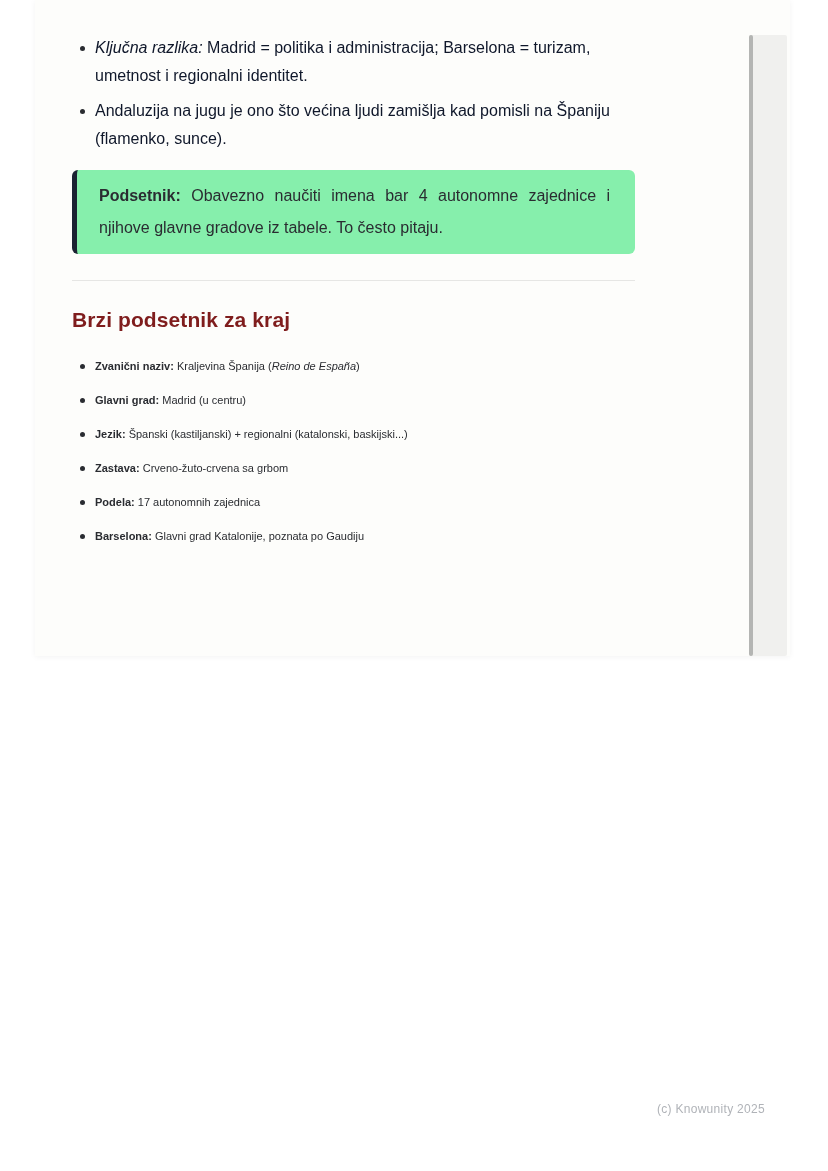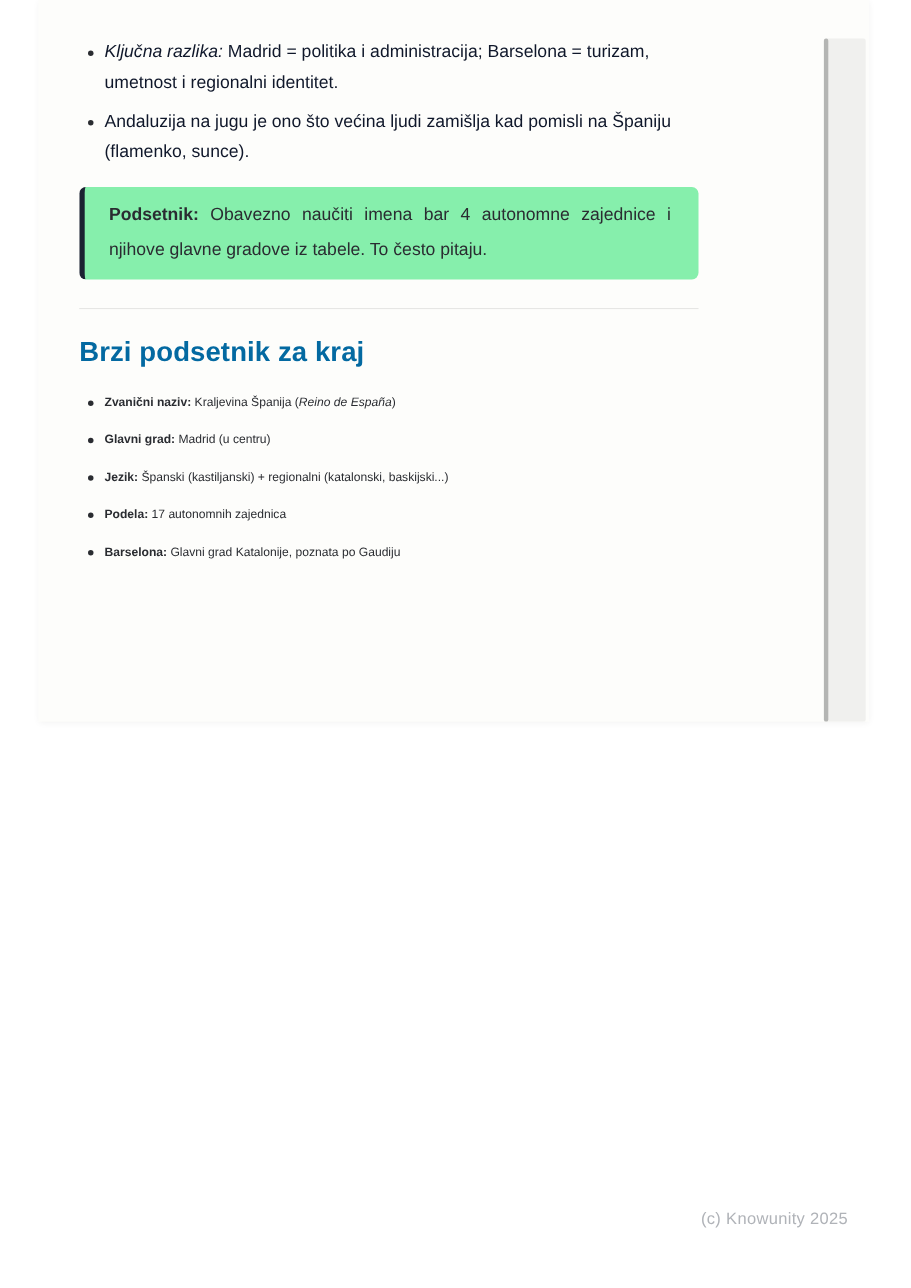--- a/index.html
+++ b/index.html
@@ -75,24 +75,24 @@
 
   .divider {
     margin-top: 26px;
     height: 1px;
     background: #e6e6e4;
     width: 563px;
   }
 
   h2.section-heading {
     margin: 21px 0 0 0;
-    font-size: 25px;
+    font-size: 21px;
     line-height: 36px;
     font-weight: bold;
-    color: #0369a1;
+    color: #7f1d1d;
     letter-spacing: 0.1px;
   }
 
   ul.summary {
     list-style: none;
     margin: 18px 0 0 0;
     padding: 0 0 0 23px;
   }
   ul.summary li {
     position: relative;
@@ -127,22 +127,22 @@
     top: 0;
     width: 4px;
     height: 100%;
     background: #b4b5b3;
     border-radius: 2px;
   }
 
   .footer {
     position: absolute;
     top: 1102px;
-    right: 57px;
-    font-size: 15px;
+    right: 63px;
+    font-size: 12px;
     line-height: 14px;
     color: #b0b3b8;
     letter-spacing: 0.3px;
   }
 </style>
 </head>
 <body>
 
 <div class="doc-page">
   <div class="content text-col">
@@ -170,20 +170,23 @@
       <li>
         <span class="bold">Zvanični naziv:</span><span> Kraljevina Španija (</span><span class="italic">Reino de España</span><span>)</span>
       </li>
       <li>
         <span class="bold">Glavni grad:</span><span> Madrid (u centru)</span><span class="italic"></span><span></span>
       </li>
       <li>
         <span class="bold">Jezik:</span><span> Španski (kastiljanski) + regionalni (katalonski, baskijski...)</span><span class="italic"></span><span></span>
       </li>
       <li>
+        <span class="bold">Zastava:</span><span> Crveno-žuto-crvena sa grbom</span><span class="italic"></span><span></span>
+      </li>
+      <li>
         <span class="bold">Podela:</span><span> 17 autonomnih zajednica</span><span class="italic"></span><span></span>
       </li>
       <li>
         <span class="bold">Barselona:</span><span> Glavni grad Katalonije, poznata po Gaudiju</span><span class="italic"></span><span></span>
       </li>
     </ul>
 
   </div>
 </div>
 

